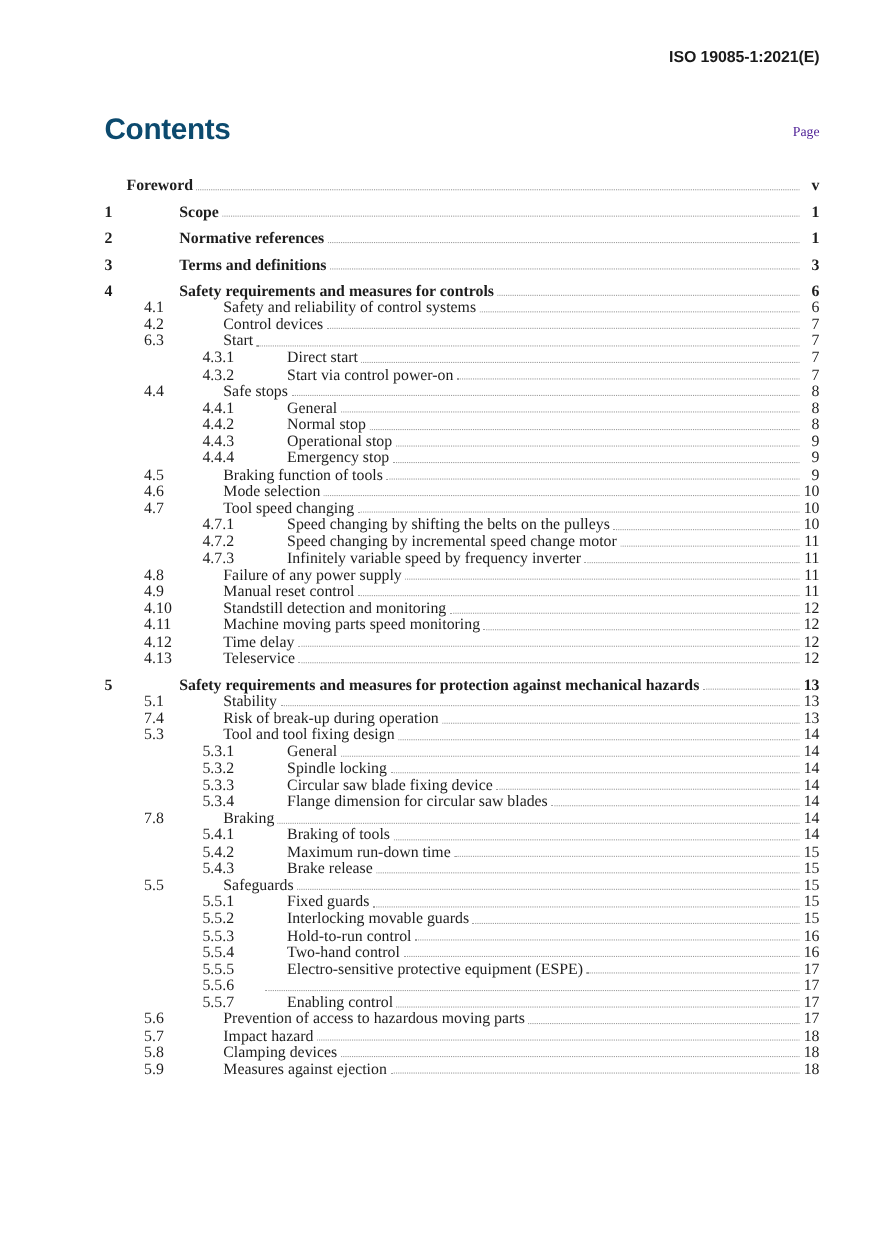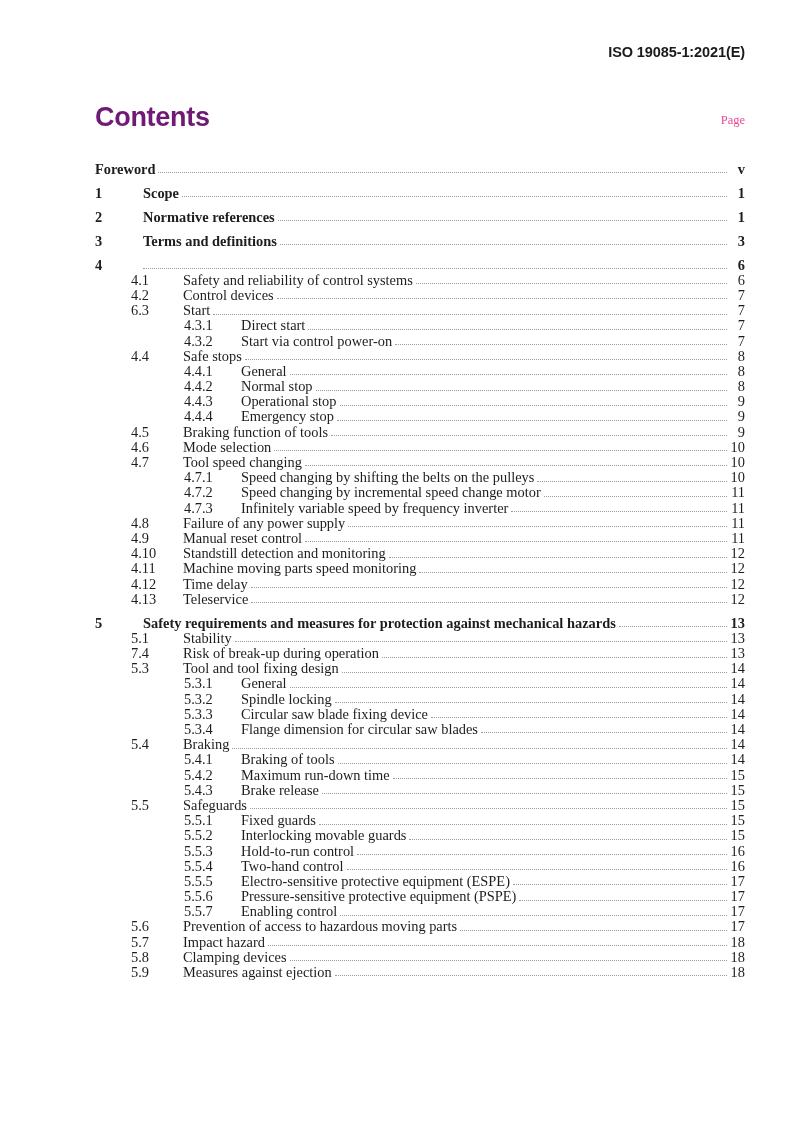--- a/index.html
+++ b/index.html
@@ -42,26 +42,26 @@
     right: 48px;
     display: flex;
     align-items: baseline;
     justify-content: space-between;
   }
   .contents-title {
     font-family: "Liberation Sans", "DejaVu Sans", sans-serif;
     font-weight: bold;
     font-size: 27px;
     letter-spacing: -0.3px;
-    color: #701a75;
+    color: #0c4a6e;
     line-height: 1;
   }
   .page-label {
     font-size: 12.5px;
-    color: #ec4899;
+    color: #4c1d95;
     line-height: 1;
     position: relative;
     top: -2px;
   }
 
   
   .toc {
     position: absolute;
     top: 152px;
     left: 95px;
@@ -85,20 +85,21 @@
   }
 
   .num {
     flex: 0 0 auto;
     display: inline-block;
   }
   .txt {
     flex: 0 0 auto;
     display: inline-block;
     padding-right: 3px;
+    margin-left: 20px;
   }
   .leader {
     flex: 1 1 auto;
     min-width: 6px;
     position: relative;
     height: 1em;
     overflow: hidden;
   }
   .leader::after {
     content: "";
@@ -183,20 +184,21 @@
         <span class="pg">1</span>
       </div>
       <div class="toc-row lvl1">
         <span class="num">3</span>
         <span class="txt">Terms and definitions</span>
         <span class="leader"></span>
         <span class="pg">3</span>
       </div>
       <div class="toc-row lvl1">
         <span class="num">4</span>
+        <span class="txt">Safety requirements and measures for controls</span>
         <span class="leader"></span>
         <span class="pg">6</span>
       </div>
       <div class="toc-row lvl2">
         <span class="num">4.1</span>
         <span class="txt">Safety and reliability of control systems</span>
         <span class="leader"></span>
         <span class="pg">6</span>
       </div>
       <div class="toc-row lvl2">
@@ -367,21 +369,21 @@
         <span class="leader"></span>
         <span class="pg">14</span>
       </div>
       <div class="toc-row lvl3">
         <span class="num">5.3.4</span>
         <span class="txt">Flange dimension for circular saw blades</span>
         <span class="leader"></span>
         <span class="pg">14</span>
       </div>
       <div class="toc-row lvl2">
-        <span class="num">5.4</span>
+        <span class="num">7.8</span>
         <span class="txt">Braking</span>
         <span class="leader"></span>
         <span class="pg">14</span>
       </div>
       <div class="toc-row lvl3">
         <span class="num">5.4.1</span>
         <span class="txt">Braking of tools</span>
         <span class="leader"></span>
         <span class="pg">14</span>
       </div>
@@ -428,21 +430,20 @@
         <span class="pg">16</span>
       </div>
       <div class="toc-row lvl3">
         <span class="num">5.5.5</span>
         <span class="txt">Electro-sensitive protective equipment (ESPE)</span>
         <span class="leader"></span>
         <span class="pg">17</span>
       </div>
       <div class="toc-row lvl3">
         <span class="num">5.5.6</span>
-        <span class="txt">Pressure-sensitive protective equipment (PSPE)</span>
         <span class="leader"></span>
         <span class="pg">17</span>
       </div>
       <div class="toc-row lvl3">
         <span class="num">5.5.7</span>
         <span class="txt">Enabling control</span>
         <span class="leader"></span>
         <span class="pg">17</span>
       </div>
       <div class="toc-row lvl2">

